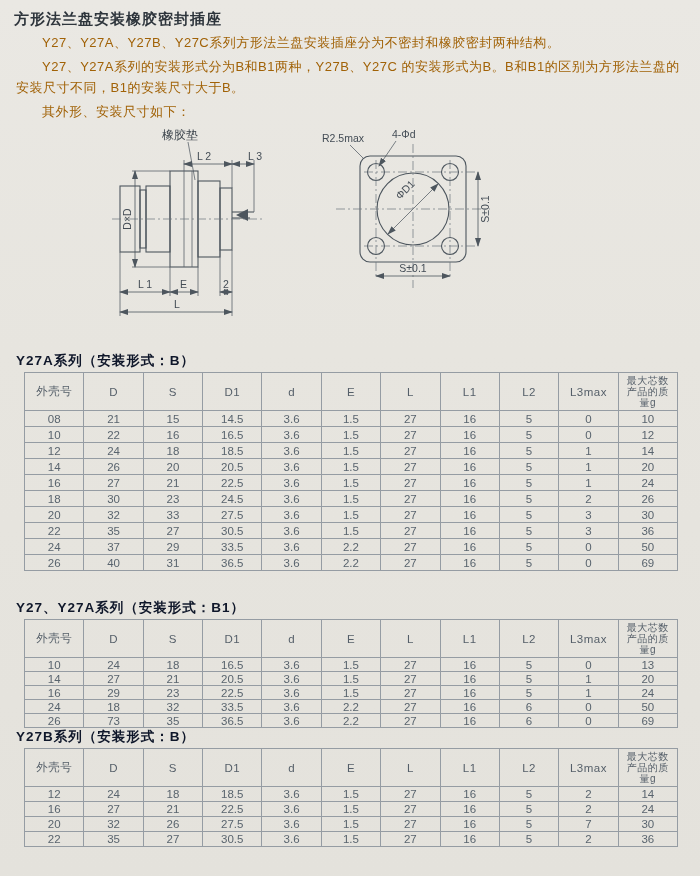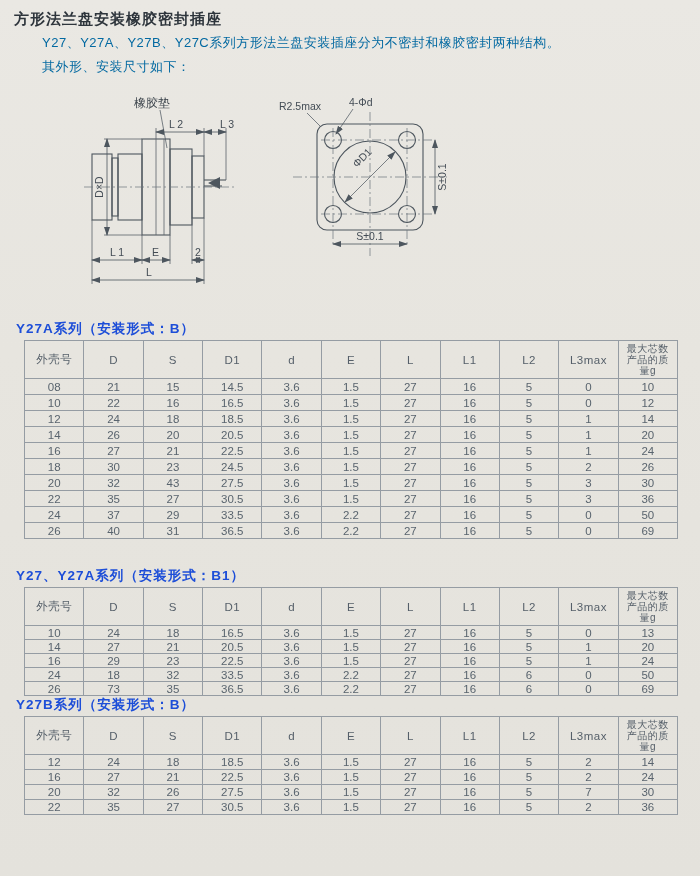--- a/index.html
+++ b/index.html
@@ -9,42 +9,42 @@
     font-family:"Liberation Sans","DejaVu Sans",sans-serif;
     color:#3c444c;
   }
   .page{position:relative;width:700px;height:876px;}
   .doc-title{
     margin:0;padding:10px 0 0 14px;
     font-size:15px;font-weight:bold;color:#2e353c;letter-spacing:1px;
   }
   .para{
     margin:3px 16px 0 16px;
-    font-size:13px;line-height:21px;color:#0369a1;
+    font-size:13px;line-height:21px;color:#a16207;
     text-indent:2em;letter-spacing:.5px;
   }
   .figures{
     display:flex;align-items:flex-start;
-    padding-left:74px;gap:18px;height:228px;margin-top:15px;
+    padding-left:102px;gap:33px;height:228px;margin-top:2px;
   }
   svg{overflow:visible;}
   svg .ln{stroke:#4d565e;stroke-width:1.1;fill:none;}
   svg .thin{stroke:#5a636b;stroke-width:.8;fill:none;}
   svg .cl{stroke:#6a737b;stroke-width:.7;fill:none;stroke-dasharray:9 3 2 3;}
   svg .dim{stroke:#4d565e;stroke-width:.8;fill:none;}
   svg text{font-family:"Liberation Sans","DejaVu Sans",sans-serif;font-size:10.5px;fill:#434c55;}
   svg text.cjk{font-size:12px;fill:#3b434b;}
   .fig-right{display:flex;flex-direction:row;}
   .fig-caption{
     font-size:14px;font-weight:bold;color:#323a42;
     letter-spacing:2px;margin:2px 0 0 28px;
   }
   .sec-title{
     margin:0 0 0 16px;
-    font-size:13.5px;font-weight:bold;color:#1d4ed8;letter-spacing:1px;
+    font-size:13.5px;font-weight:bold;color:#0f172a;letter-spacing:1px;
     height:18px;line-height:18px;
   }
   .sec-title.t2{margin-top:28px;}
   .sec-title.t3{}
   table{
     border-collapse:collapse;table-layout:fixed;
     width:654px;margin:2px 0 0 24px;
     background:transparent;
   }
   th,td{
@@ -59,20 +59,21 @@
   table.rows-13 td{height:13px;}
   table.rows-14 td{height:14px;}
 </style>
 </head>
 <body>
 
 <div class="page">
 
   <h1 class="doc-title">方形法兰盘安装橡胶密封插座</h1>
   <p class="para">Y27、Y27A、Y27B、Y27C系列方形法兰盘安装插座分为不密封和橡胶密封两种结构。</p>
+  <p class="para">Y27、Y27A系列的安装形式分为B和B1两种，Y27B、Y27C 的安装形式为B。B和B1的区别为方形法兰盘的安装尺寸不同，B1的安装尺寸大于B。</p>
   <p class="para">其外形、安装尺寸如下：</p>
 
   <div class="figures">
 
     <svg width="185" height="225" viewBox="0 0 185 225">
       <defs>
         <marker id="ah" markerWidth="9" markerHeight="8" refX="8" refY="3" orient="auto-start-reverse" markerUnits="userSpaceOnUse">
           <path d="M0,0 L9,3 L0,6 z" fill="#4d565e"></path>
         </marker>
       </defs>
@@ -251,21 +252,21 @@
           <td>1.5</td>
           <td>27</td>
           <td>16</td>
           <td>5</td>
           <td>2</td>
           <td>26</td>
         </tr>
         <tr>
           <td>20</td>
           <td>32</td>
-          <td>43</td>
+          <td>33</td>
           <td>27.5</td>
           <td>3.6</td>
           <td>1.5</td>
           <td>27</td>
           <td>16</td>
           <td>5</td>
           <td>3</td>
           <td>30</td>
         </tr>
         <tr>

